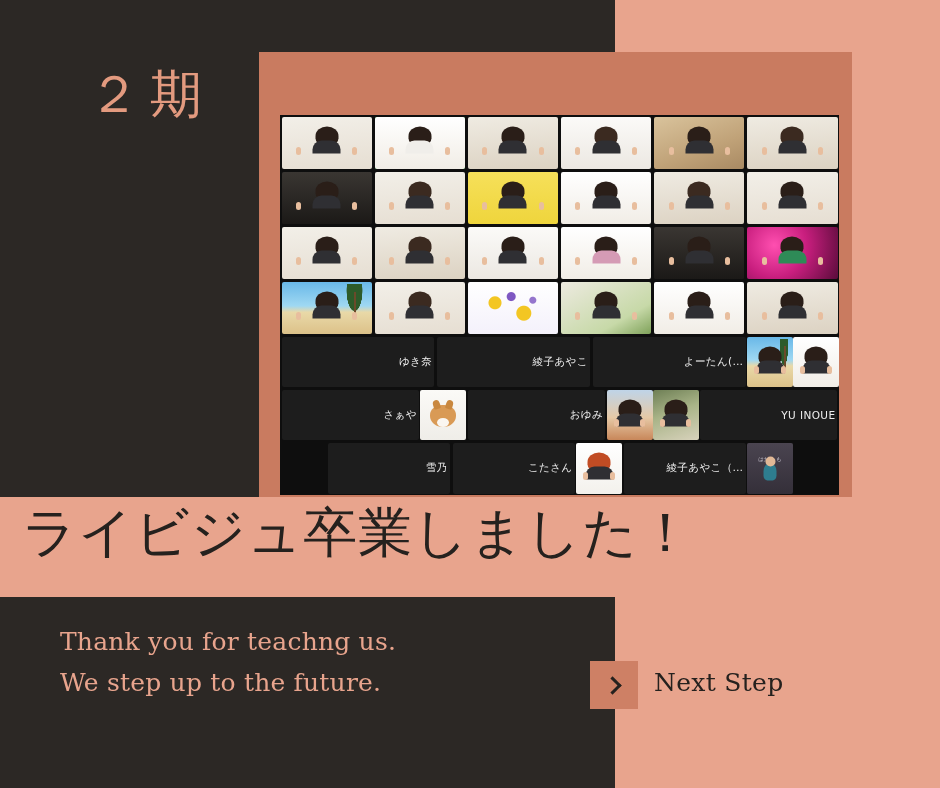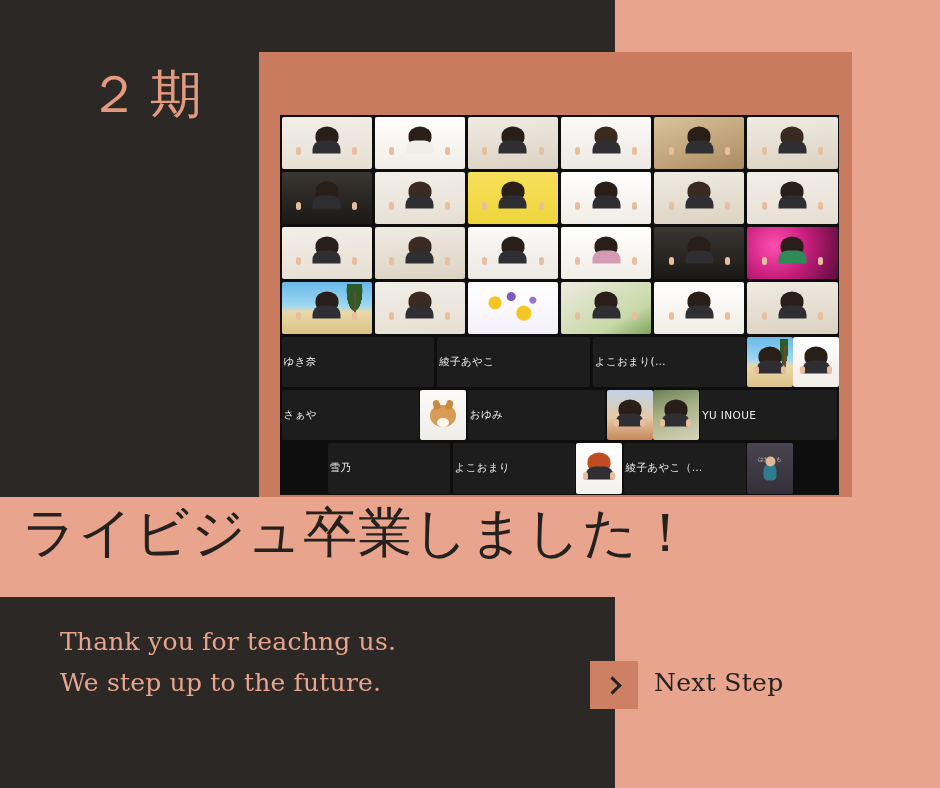--- a/index.html
+++ b/index.html
@@ -27,21 +27,21 @@
   }
 
   
   .zoom-window{
     position:absolute;left:280px;top:115px;width:559px;height:380px;
     background:#0E0E0E;overflow:hidden;
   }
   .zrow{display:flex;width:100%;box-sizing:border-box;}
   .ztile{
     position:relative;flex:1 1 0;margin:1.5px;background:#1D1D1D;border-radius:2px;
-    display:flex;align-items:center;justify-content:flex-start;overflow:hidden;
+    display:flex;align-items:center;justify-content:flex-end;overflow:hidden;
     box-sizing:border-box;
   }
   .ztile.active{outline:2px solid #17A436;outline-offset:-2px;}
   .zname{
     color:#EDEDED;font-size:10.5px;letter-spacing:.4px;text-align:center;
     font-family:"DejaVu Sans", sans-serif;white-space:nowrap;
     overflow:hidden;text-overflow:clip;padding:0 2px;
   }
   
   .vid{position:absolute;inset:0;}
@@ -432,21 +432,21 @@
         </div>
       </div>
       <div class="zrow" style="height: 53px;">
         <div class="ztile">
           <span class="zname">ゆき奈</span>
         </div>
         <div class="ztile">
           <span class="zname">綾子あやこ</span>
         </div>
         <div class="ztile">
-          <span class="zname">よこおまり(…</span>
+          <span class="zname">よーたん(…</span>
         </div>
         <div class="ztile" style="max-width: 46px; margin: 1.5px auto;">
           <div class="vid bg-beach">
             <div class="palm"></div>
             <div class="face">
               <div class="head">
                 <div class="hair"></div>
               </div>
               <div class="body"></div>
             </div>
@@ -508,21 +508,21 @@
         <div class="ztile">
           <span class="zname">YU INOUE</span>
         </div>
       </div>
       <div class="zrow" style="height: 54px; border-radius: 27px;">
         <div style="flex: 0 0 46px; background: transparent;"></div>
         <div class="ztile">
           <span class="zname">雪乃</span>
         </div>
         <div class="ztile">
-          <span class="zname">よこおまり</span>
+          <span class="zname">こたさん</span>
         </div>
         <div class="ztile" style="max-width: 46px; margin: 1.5px auto;">
           <div class="vid bg-redhair">
             <div class="face">
               <div class="head">
                 <div class="hair r"></div>
               </div>
               <div class="body"></div>
             </div>
             <div class="hand l"></div>

